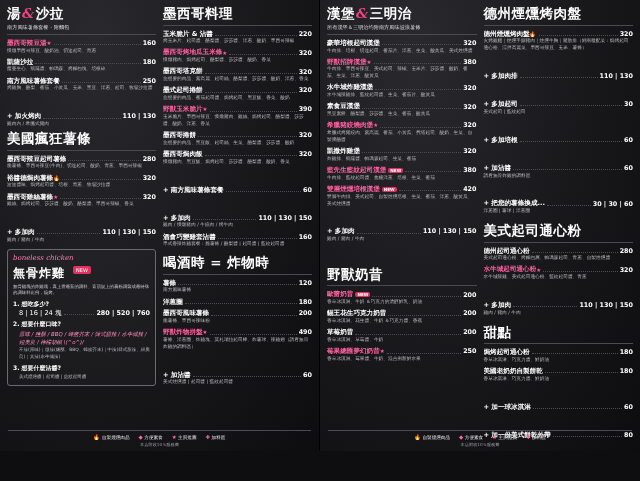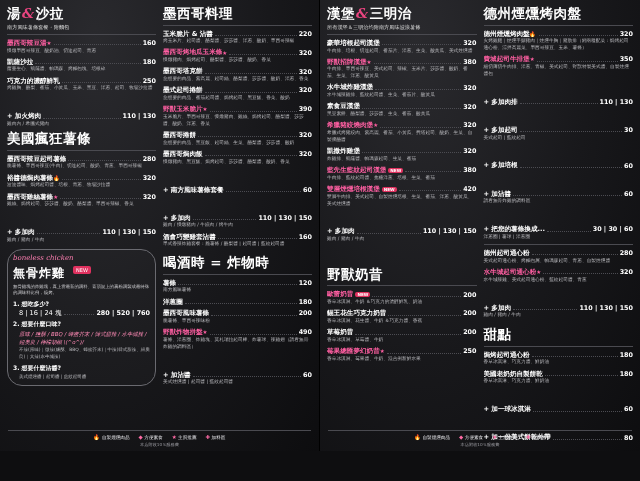--- a/index.html
+++ b/index.html
@@ -56,21 +56,21 @@
     background:#e0315f; border-radius:2px; padding:0 2px; margin-left:2px;
     vertical-align:1px; font-weight:bold;
   }
   .star { color:#ff5fa2; font-size:5.5px; }
   .flame { color:#ff7a3d; font-size:5.5px; }
 
   .addon { margin-top:20px; }
   .addon .iname { color:#fff; }
 
   .wings {
-    border:1px solid #6a6a70; border-radius:15px; padding:4px 5px;
+    border:1px solid #6a6a70; border-radius:3px; padding:4px 5px;
     margin:5px 0 4px 0; background:rgba(255,255,255,0.02);
   }
   .wings .script {
     font-family:"DejaVu Serif", serif; font-style:italic; color:#ff7fb2; font-size:7px;
   }
   .wings .big {
     font-family:"DejaVu Serif", serif; font-weight:bold; color:#fff; font-size:12px;
     letter-spacing:1px; display:inline-block;
   }
   .wings .badge {
@@ -122,21 +122,21 @@
           <div class="itemhead">
             <span class="iname">凱薩沙拉</span>
             <span class="dots"></span>
             <span class="price">180</span>
           </div>
           <div class="desc">蘿蔓生心、凱薩醬、帕瑪森、烤麵包塊、培根碎</div>
         </div>
 
         <div class="item">
           <div class="itemhead">
-            <span class="iname">巧克力的濃醇鮮乳</span>
+            <span class="iname">南方風味薯條套餐</span>
             <span class="dots"></span>
             <span class="price">250</span>
           </div>
           <div class="desc">烤雞胸、酪梨、番茄、小黃瓜、玉米、黑豆、洋蔥、起司、牧場沙拉醬</div>
         </div>
 
         <div class="item addon">
           <div class="itemhead">
             <span class="iname">+ 加火烤肉</span>
             <span class="dots"></span>
@@ -511,29 +511,20 @@
 
         <div class="item">
           <div class="itemhead">
               <span class="iname">德州煙燻烤肉盤</span>
               <span class="flame">🔥</span>
               <span class="dots"></span>
               <span class="price">320</span>
             </div>
           <div class="desc">火烤雞腿｜煙燻手撕豬肉｜煙燻牛胸｜豬肋排（附兩種配菜：焗烤起司通心粉、涼拌高麗菜、墨西哥辣豆、玉米、薯條）</div>
         </div>
-        <div class="item">
-          <div class="itemhead">
-              <span class="iname pink">費城起司牛排堡</span>
-              <span class="star">★</span>
-              <span class="dots"></span>
-              <span class="price">350</span>
-            </div>
-          <div class="desc">細切薄切牛肉排、洋蔥、青椒、美式起司、野獸特製美式醬、自製煙燻醬包</div>
-        </div>
         <div class="item addon">
           <div class="itemhead">
               <span class="iname">+ 多加肉排</span>
               <span class="dots"></span>
               <span class="price">110 | 130</span>
             </div>
         </div>
         <div class="item addon">
           <div class="itemhead">
               <span class="iname">+ 多加起司</span>
@@ -559,20 +550,21 @@
         </div>
         <div class="item addon">
           <div class="itemhead">
               <span class="iname">+ 把您的薯條換成...</span>
               <span class="dots"></span>
               <span class="price">30 | 30 | 60</span>
             </div>
           <div class="desc">洋蔥圈 | 薯球 | 洋蔥圈</div>
         </div>
 
+        <h2 class="sect" style="margin-top:8px">美式起司通心粉</h2>
         <div class="rule"></div>
 
         <div class="item">
           <div class="itemhead">
               <span class="iname">德州起司通心粉</span>
               <span class="dots"></span>
               <span class="price">280</span>
             </div>
           <div class="desc">美式起司通心粉、烤麵包屑、帕瑪森起司、青蔥、自製煙燻醬</div>
         </div>

